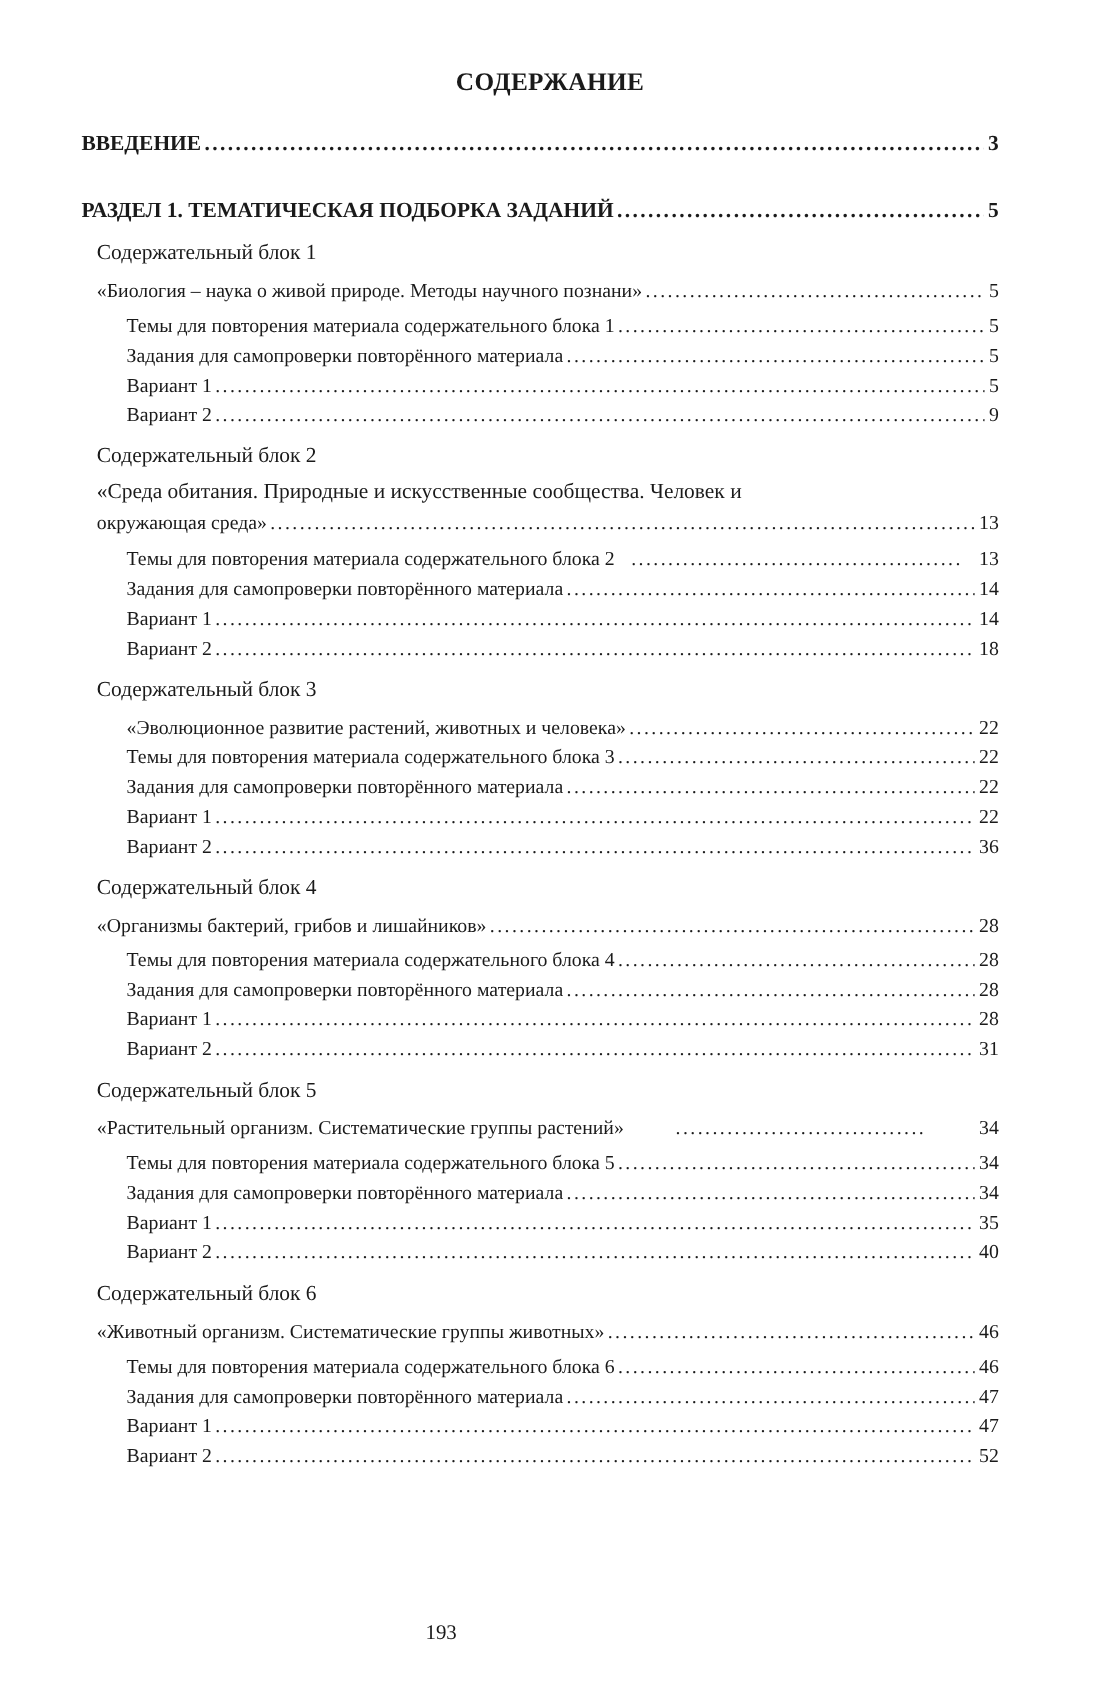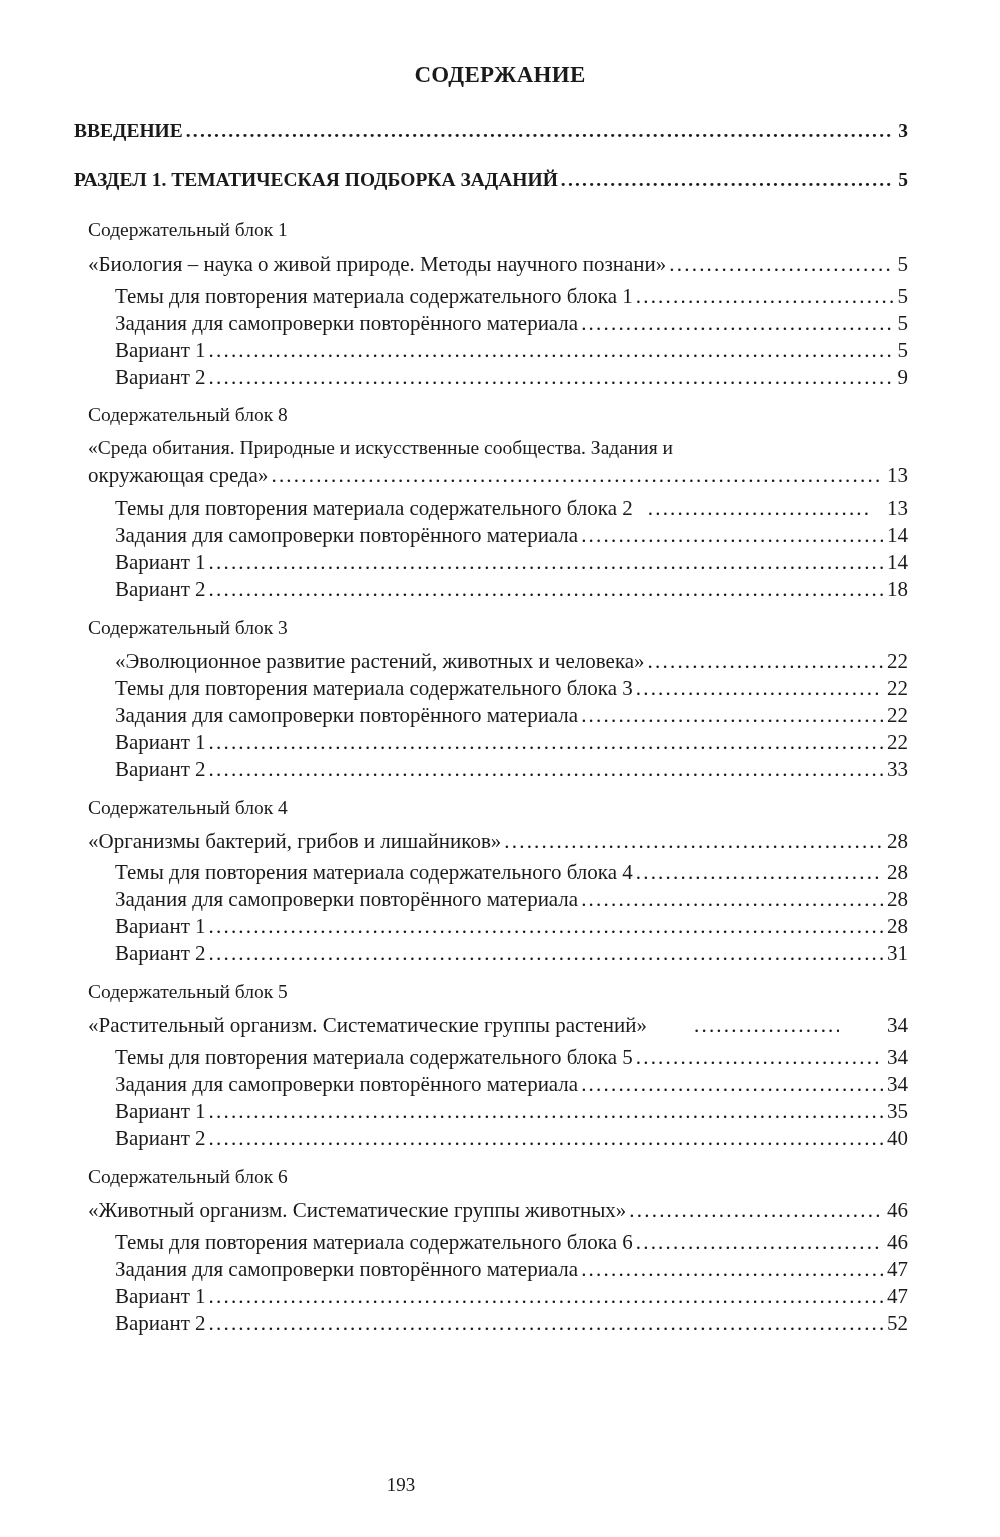--- a/index.html
+++ b/index.html
@@ -8,21 +8,21 @@
     font-family: "DejaVu Serif", "Liberation Serif", serif;
     color: #1a1a1a;
   }
   .title {
     position: absolute; top: 62px; left: 0; width: 1000px;
     text-align: center; font-weight: bold; font-size: 23px; letter-spacing: 0.3px;
     font-family: "Liberation Serif", serif;
   }
   .toc-line {
     position: absolute; display: flex; align-items: baseline;
-    font-family: "Liberation Serif", serif; font-size: 21px; line-height: 24px;
+    font-family: "Liberation Serif", serif; font-size: 18px; line-height: 24px;
     right: 92px;
   }
   .toc-line.top { left: 62px; font-weight: bold; font-size: 19.5px; margin-left: 12px; }
   .toc-line.block-title { left: 88px; }
   .toc-line.sub { left: 115px; }
   .toc-line .label { white-space: nowrap; flex: 0 0 auto; }
   .toc-line .leader {
     flex: 1 1 auto; overflow: hidden; white-space: nowrap; margin: 0 4px 0 3px;
     letter-spacing: 2.2px;
   }
@@ -46,21 +46,21 @@
 </head>
 <body>
 
 <div class="title">СОДЕРЖАНИЕ</div>
 
 <div class="toc-line top" style="top:119px;">
   <span class="label">ВВЕДЕНИЕ</span>
   <span class="leader"></span>
   <span class="page">3</span>
 </div>
-<div class="toc-line top" style="top:168px;">
+<div class="toc-line top" style="top:180px;">
   <span class="label">РАЗДЕЛ 1. ТЕМАТИЧЕСКАЯ ПОДБОРКА ЗАДАНИЙ</span>
   <span class="leader"></span>
   <span class="page">5</span>
 </div>
 
 <div class="block-head" style="top:218px;">Содержательный блок 1</div>
 <div class="toc-line block-title" style="top:252px;">
   <span class="label">«Биология – наука о живой природе. Методы научного познани»</span>
   <span class="leader"></span>
   <span class="page">5</span>
@@ -79,22 +79,22 @@
   <span class="label">Вариант 1</span>
   <span class="leader"></span>
   <span class="page">5</span>
 </div>
 <div class="toc-line sub" style="top:365px;">
   <span class="label">Вариант 2</span>
   <span class="leader"></span>
   <span class="page">9</span>
 </div>
 
-<div class="block-head" style="top:403px;">Содержательный блок 8</div>
-<div class="wrap-line" style="top:436px;">«Среда обитания. Природные и искусственные сообщества. Задания и</div>
+<div class="block-head" style="top:403px;">Содержательный блок 2</div>
+<div class="wrap-line" style="top:436px;">«Среда обитания. Природные и искусственные сообщества. Человек и</div>
 <div class="toc-line block-title" style="top:463px;">
   <span class="label">окружающая среда»</span>
   <span class="leader"></span>
   <span class="page">13</span>
 </div>
 <div class="toc-line sub" style="top:496px;gap:12px;">
   <span class="label">Темы для повторения материала содержательного блока 2</span>
   <span class="leader"></span>
   <span class="page">13</span>
 </div>
@@ -131,21 +131,21 @@
   <span class="page">22</span>
 </div>
 <div class="toc-line sub" style="top:730px;">
   <span class="label">Вариант 1</span>
   <span class="leader"></span>
   <span class="page">22</span>
 </div>
 <div class="toc-line sub" style="top:757px;">
   <span class="label">Вариант 2</span>
   <span class="leader"></span>
-  <span class="page">33</span>
+  <span class="page">36</span>
 </div>
 
 <div class="block-head" style="top:796px;">Содержательный блок 4</div>
 <div class="toc-line block-title" style="top:829px;">
   <span class="label">«Организмы бактерий, грибов и лишайников»</span>
   <span class="leader"></span>
   <span class="page">28</span>
 </div>
 <div class="toc-line sub" style="top:860px;">
   <span class="label">Темы для повторения материала содержательного блока 4</span>

